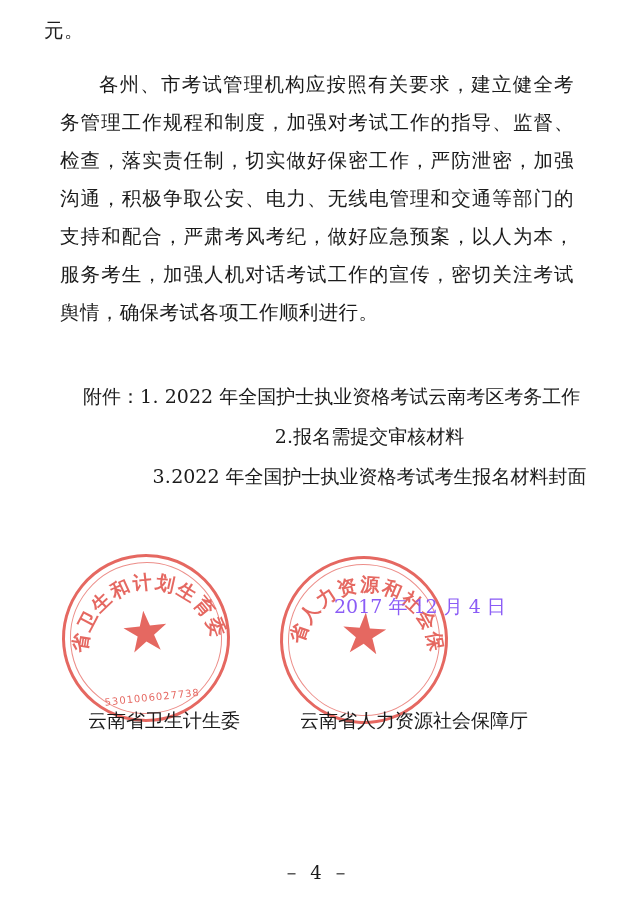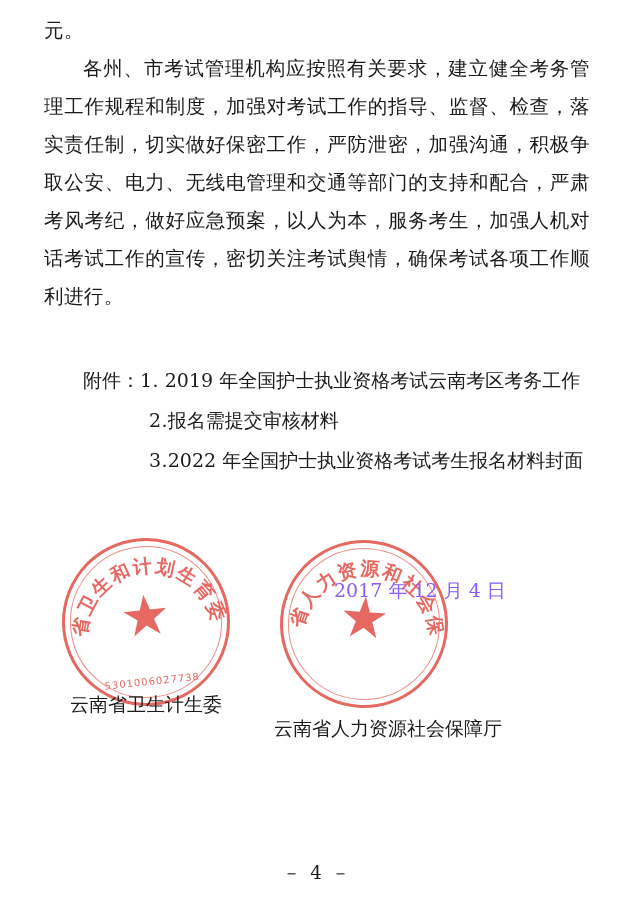--- a/index.html
+++ b/index.html
@@ -28,21 +28,21 @@
     letter-spacing: 0.4px;
     text-align: justify;
     text-justify: inter-ideograph;
     color: #1b1b1b;
   }
   .para-first {
     margin: 0;
     padding-top: 12px;
   }
   .para-indent {
-    margin: 0;
+    margin: 16px;
     text-indent: 39px;
   }
   .attachments {
     margin-top: 44px;
     font-size: 19px;
     line-height: 40px;
     color: #1b1b1b;
   }
   .att-row {
     display: block;
@@ -53,20 +53,21 @@
     padding-left: 39px;
     text-align: center;
   }
   .att-cont {
     display: block;
     padding-left: 137px;
   }
   .att-item {
     display: block;
     padding-left: 105px;
+    text-align: center;
   }
   .num {
     font-family: "DejaVu Serif", "Liberation Serif", serif;
     letter-spacing: 0.3px;
   }
 
   
   .sign-area {
     position: relative;
     margin-top: 58px;
@@ -136,30 +137,29 @@
   .signer-row {
     position: absolute;
     top: 154px;
     left: 0;
     width: 100%;
     font-size: 19px;
     color: #1b1b1b;
   }
   .signer-left {
     position: absolute;
-    left: 26px;
+    left: 44px;
     top: 0;
     white-space: nowrap;
   }
   .signer-right {
     position: absolute;
-    left: 230px;
+    left: 256px;
     top: 0;
     white-space: nowrap;
-    margin-top: 24px;
   }
   .sign-date {
     position: absolute;
     left: 290px;
     top: 40px;
     font-size: 19px;
     white-space: nowrap;
     color: #8b5cf6;
   }
 
@@ -178,21 +178,21 @@
 <body>
 
 <div class="page">
 
   <div class="body-text para-first">元。</div>
 
   <div class="body-text para-indent">各州、市考试管理机构应按照有关要求，建立健全考务管理工作规程和制度，加强对考试工作的指导、监督、检查，落实责任制，切实做好保密工作，严防泄密，加强沟通，积极争取公安、电力、无线电管理和交通等部门的支持和配合，严肃考风考纪，做好应急预案，以人为本，服务考生，加强人机对话考试工作的宣传，密切关注考试舆情，确保考试各项工作顺利进行。</div>
 
   <div class="attachments">
     <div class="att-row">
-      <span class="att-label">附件：</span><span class="num">1.</span> <span>2019 年全国护士执业资格考试云南考区考务工作</span>
+      <span class="att-label">附件：</span><span class="num">1.</span> <span>2022 年全国护士执业资格考试云南考区考务工作</span>
     </div>
     <div class="att-item"><span class="num">2.</span><span>报名需提交审核材料</span></div>
     <div class="att-item"><span class="num">3.</span><span>2022 年全国护士执业资格考试考生报名材料封面</span></div>
   </div>
 
   <div class="sign-area">
 
     <div class="seal left">
       <div class="inner-ring"></div>
       <svg class="seal-arc" viewBox="0 0 168 168">

